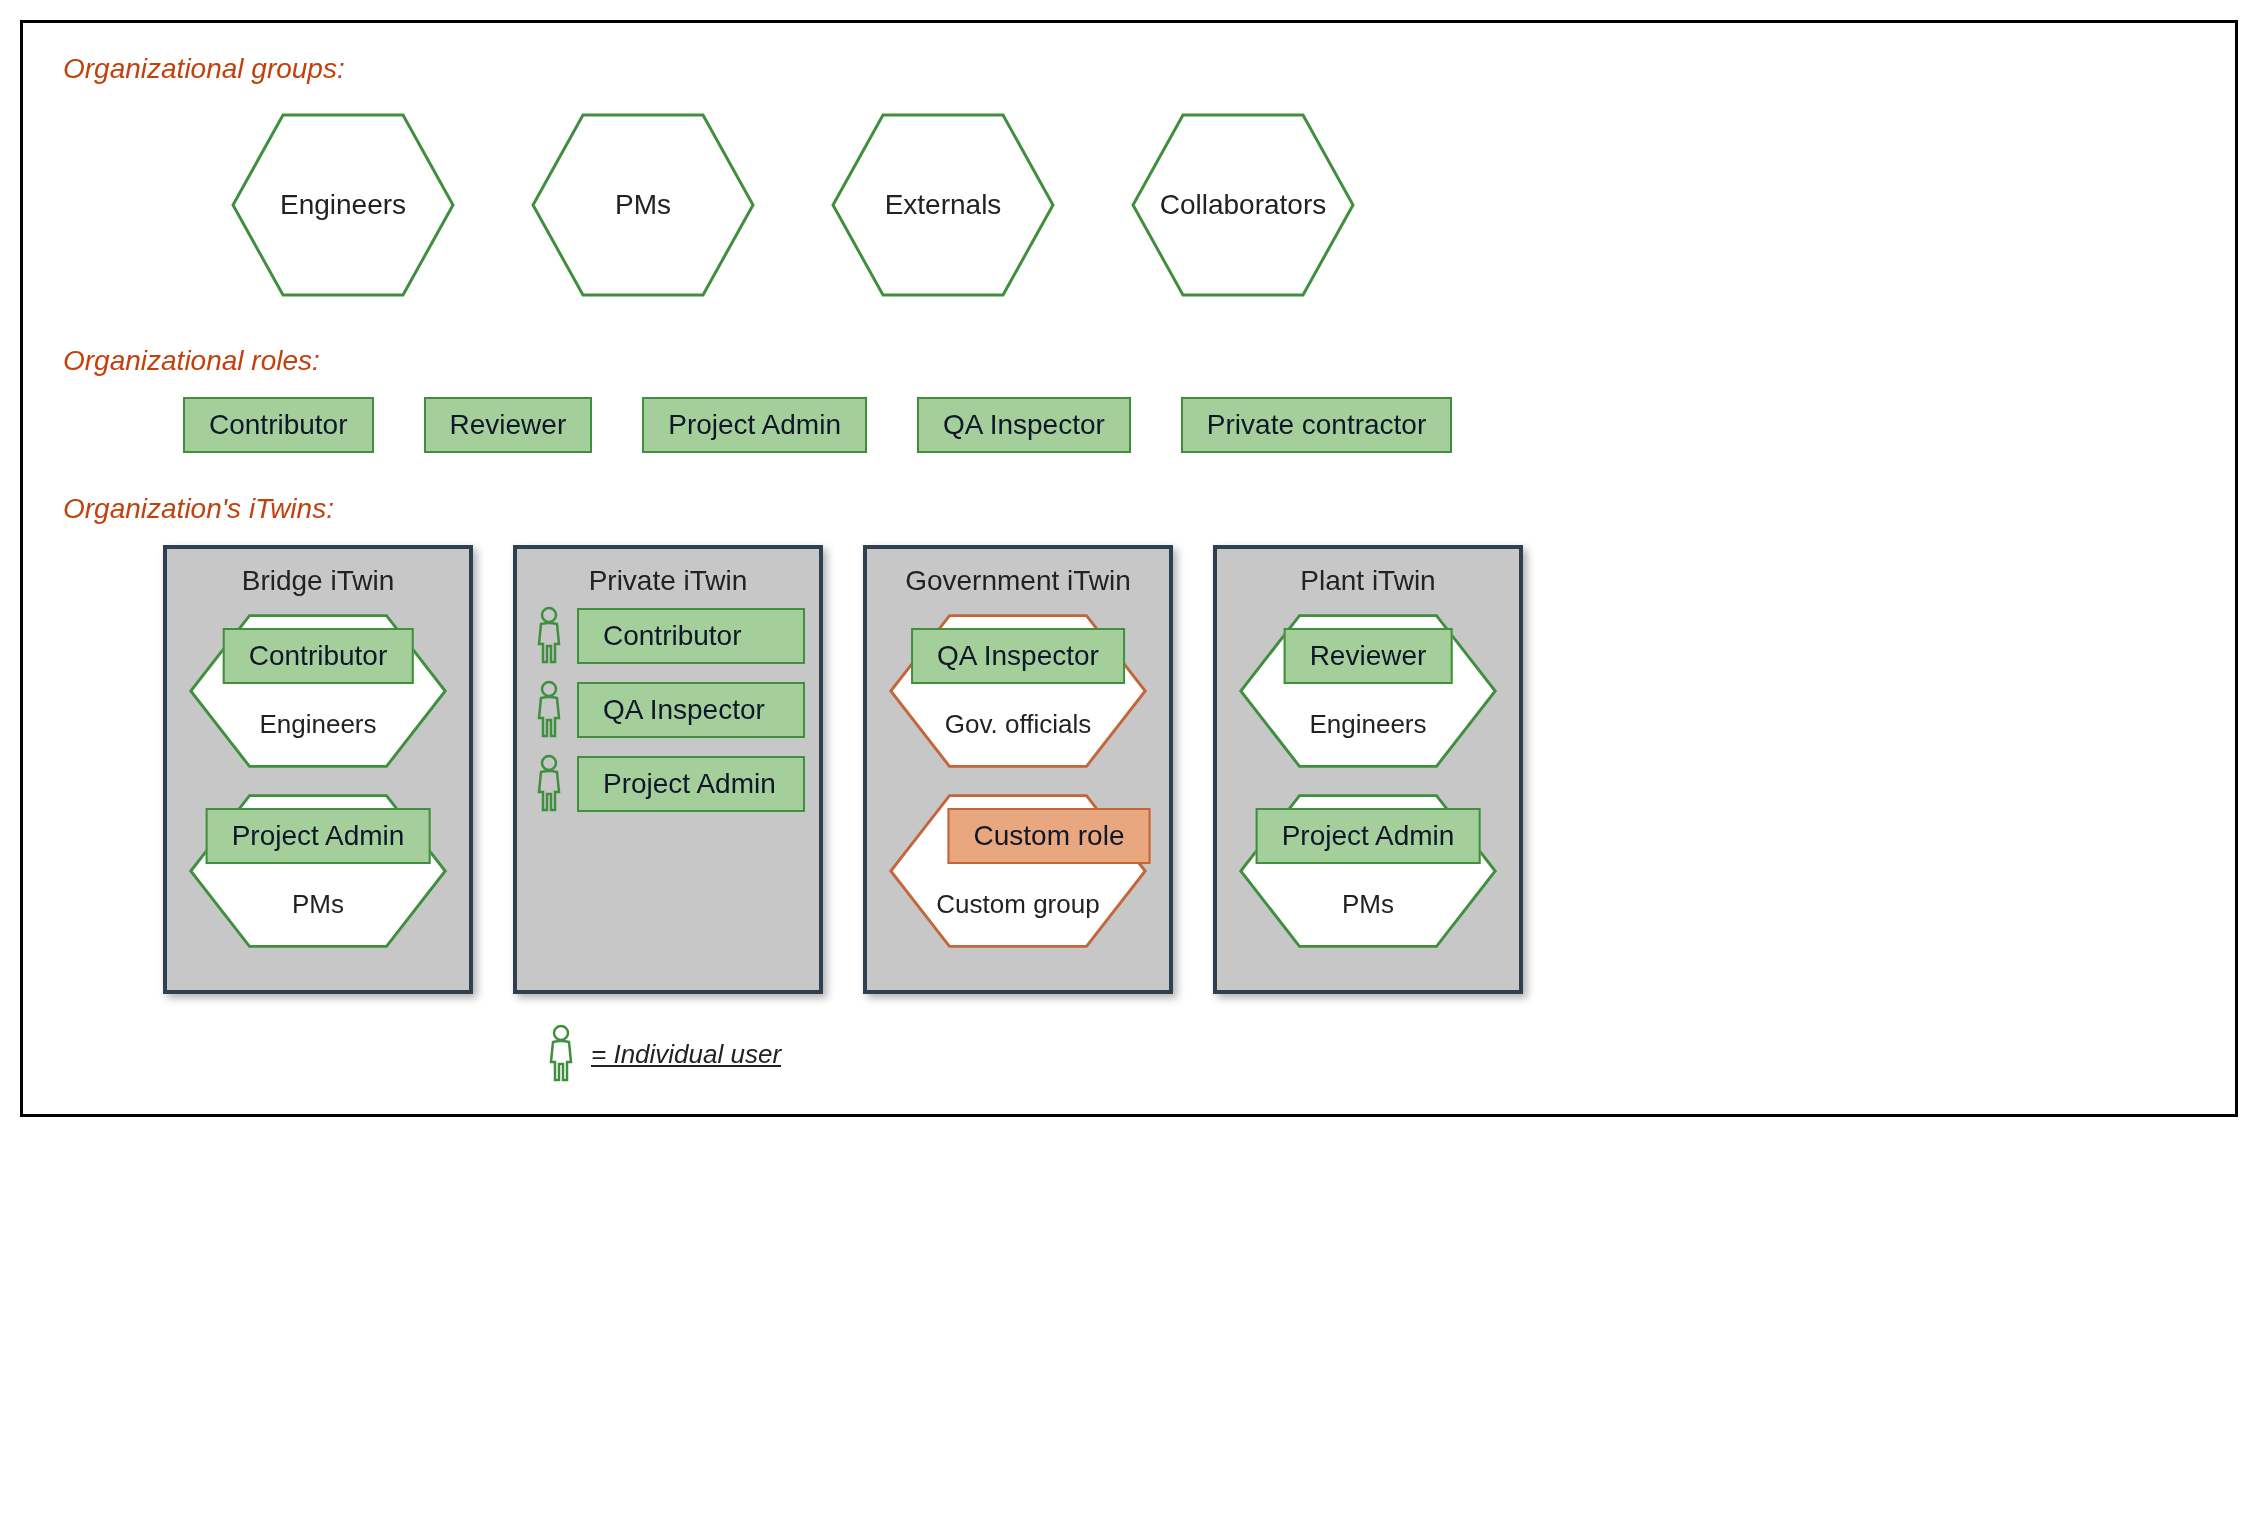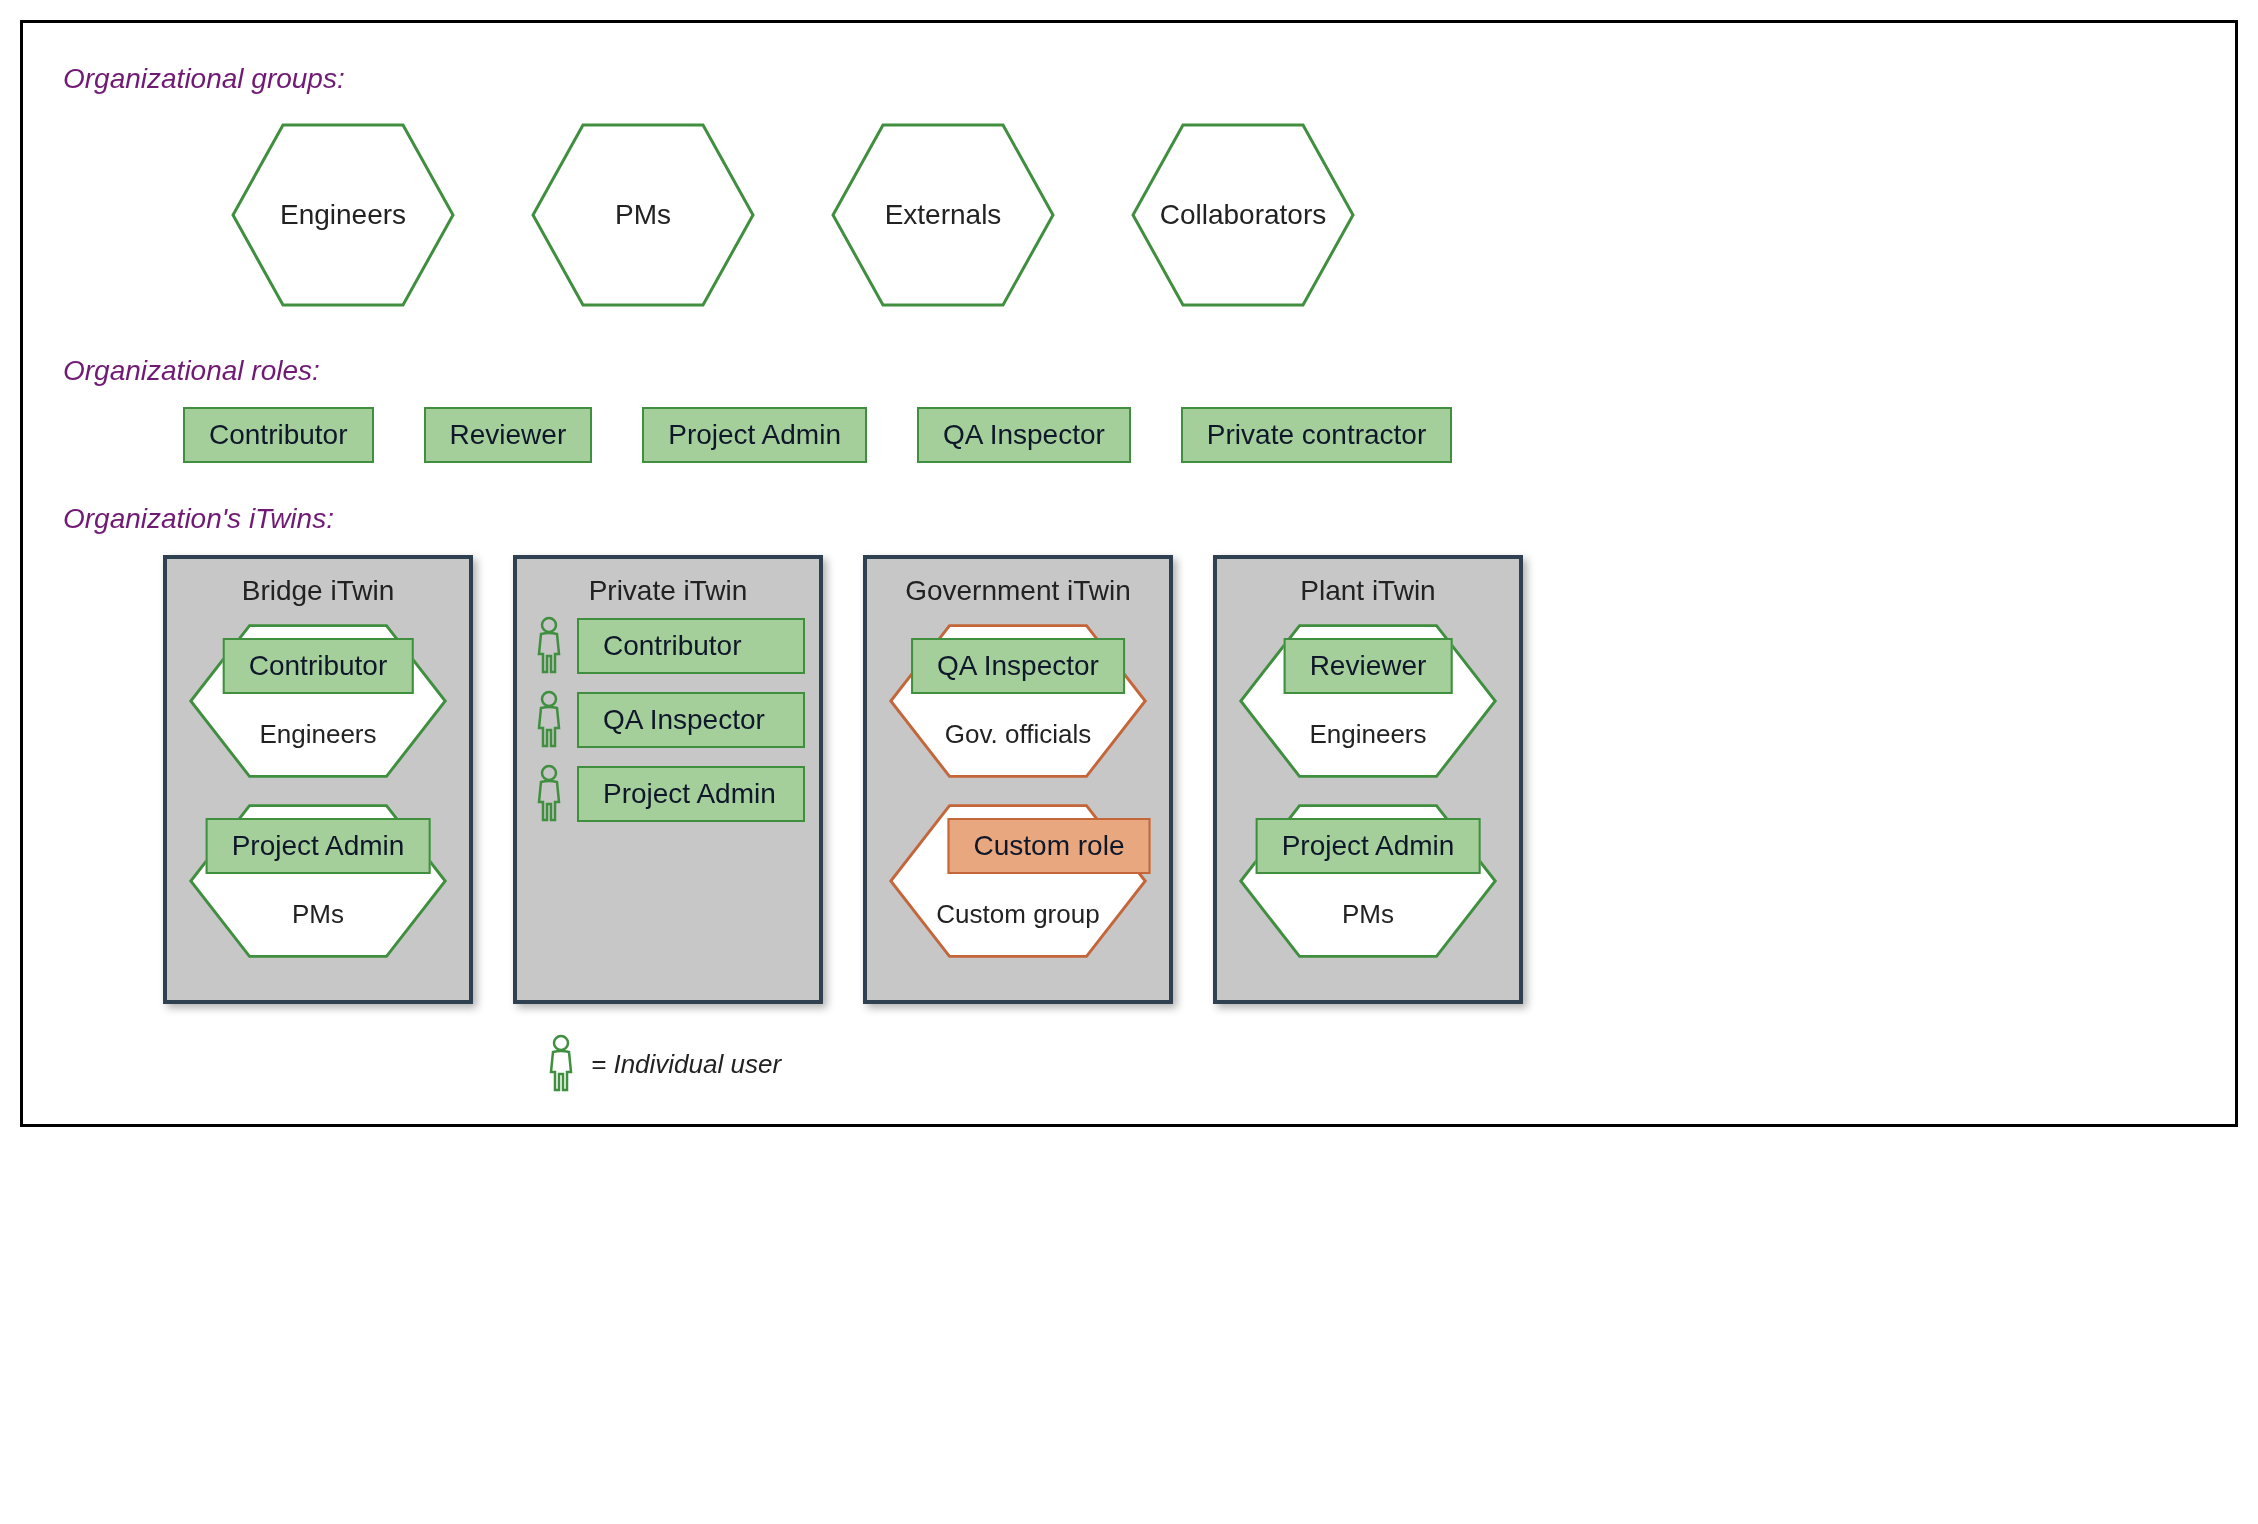--- a/index.html
+++ b/index.html
@@ -11,23 +11,22 @@
   .frame {
     border: 3px solid #000;
     padding: 30px 40px 30px 40px;
     width: 100%;
     max-width: 2258px;
     position: relative;
   }
   .section-label {
     font-style: italic;
     font-size: 28px;
-    color: #701a75;
+    color: #c2410c;
     margin-bottom: 20px;
-    margin-top: 10px;
   }
   
   .hex-row {
     display: flex;
     gap: 60px;
     justify-content: flex-start;
     padding-left: 160px;
     margin-bottom: 40px;
   }
   .hexagon {
@@ -140,20 +139,21 @@
     margin-top: 20px;
   }
   .legend .person-icon {
     width: 36px;
     height: 60px;
   }
   .legend-text {
     font-style: italic;
     font-size: 26px;
     color: #222;
+    text-decoration: underline;
   }
 </style>
 </head>
 <body>
 
 <div class="frame">
 
   <div class="section-label">Organizational groups:</div>
 
   <div class="hex-row">

